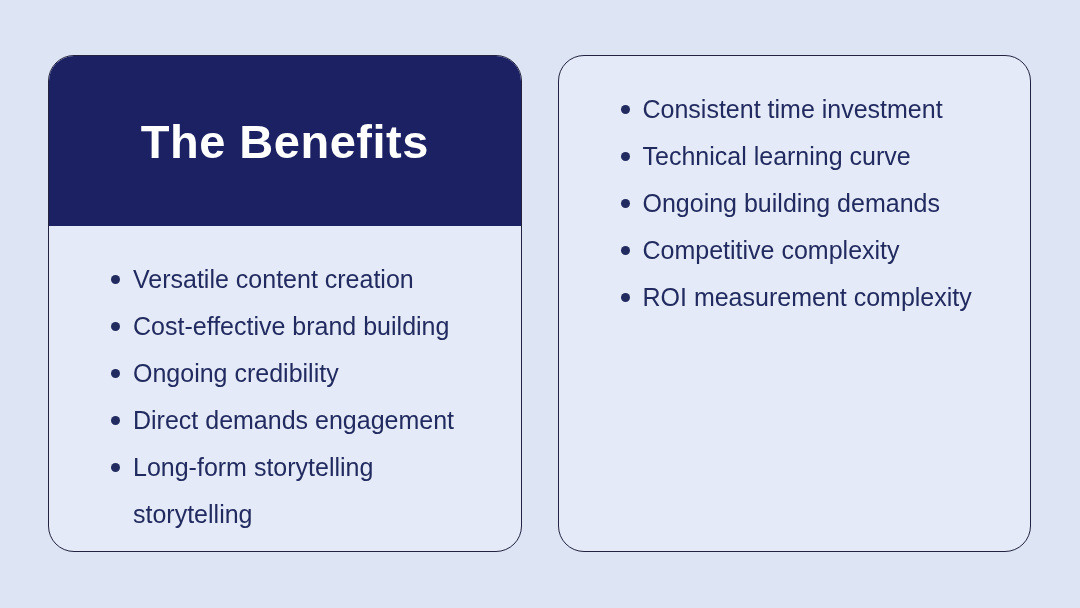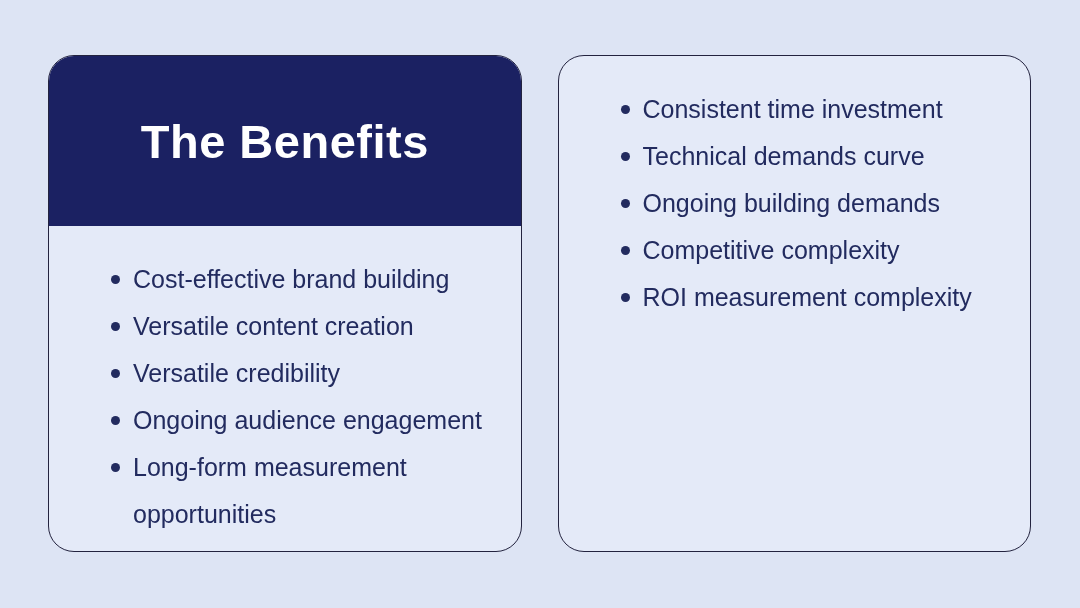--- a/index.html
+++ b/index.html
@@ -73,31 +73,31 @@
 </head>
 <body>
 
 <div class="canvas">
 
   <section class="card">
     <header class="card-header">
       <h1 class="card-title">The Benefits</h1>
     </header>
     <ul class="card-body">
+      <li>Versatile content creation</li>
       <li>Cost-effective brand building</li>
-      <li>Versatile content creation</li>
-      <li>Versatile credibility</li>
-      <li>Ongoing audience engagement</li>
-      <li>Long-form measurement opportunities</li>
+      <li>Ongoing credibility</li>
+      <li>Direct demands engagement</li>
+      <li>Long-form storytelling storytelling</li>
     </ul>
   </section>
 
   <section class="card">
     <ul class="card-body">
       <li>Consistent time investment</li>
-      <li>Technical demands curve</li>
+      <li>Technical learning curve</li>
       <li>Ongoing building demands</li>
       <li>Competitive complexity</li>
       <li>ROI measurement complexity</li>
     </ul>
   </section>
 
 </div>
 
 </body></html>

